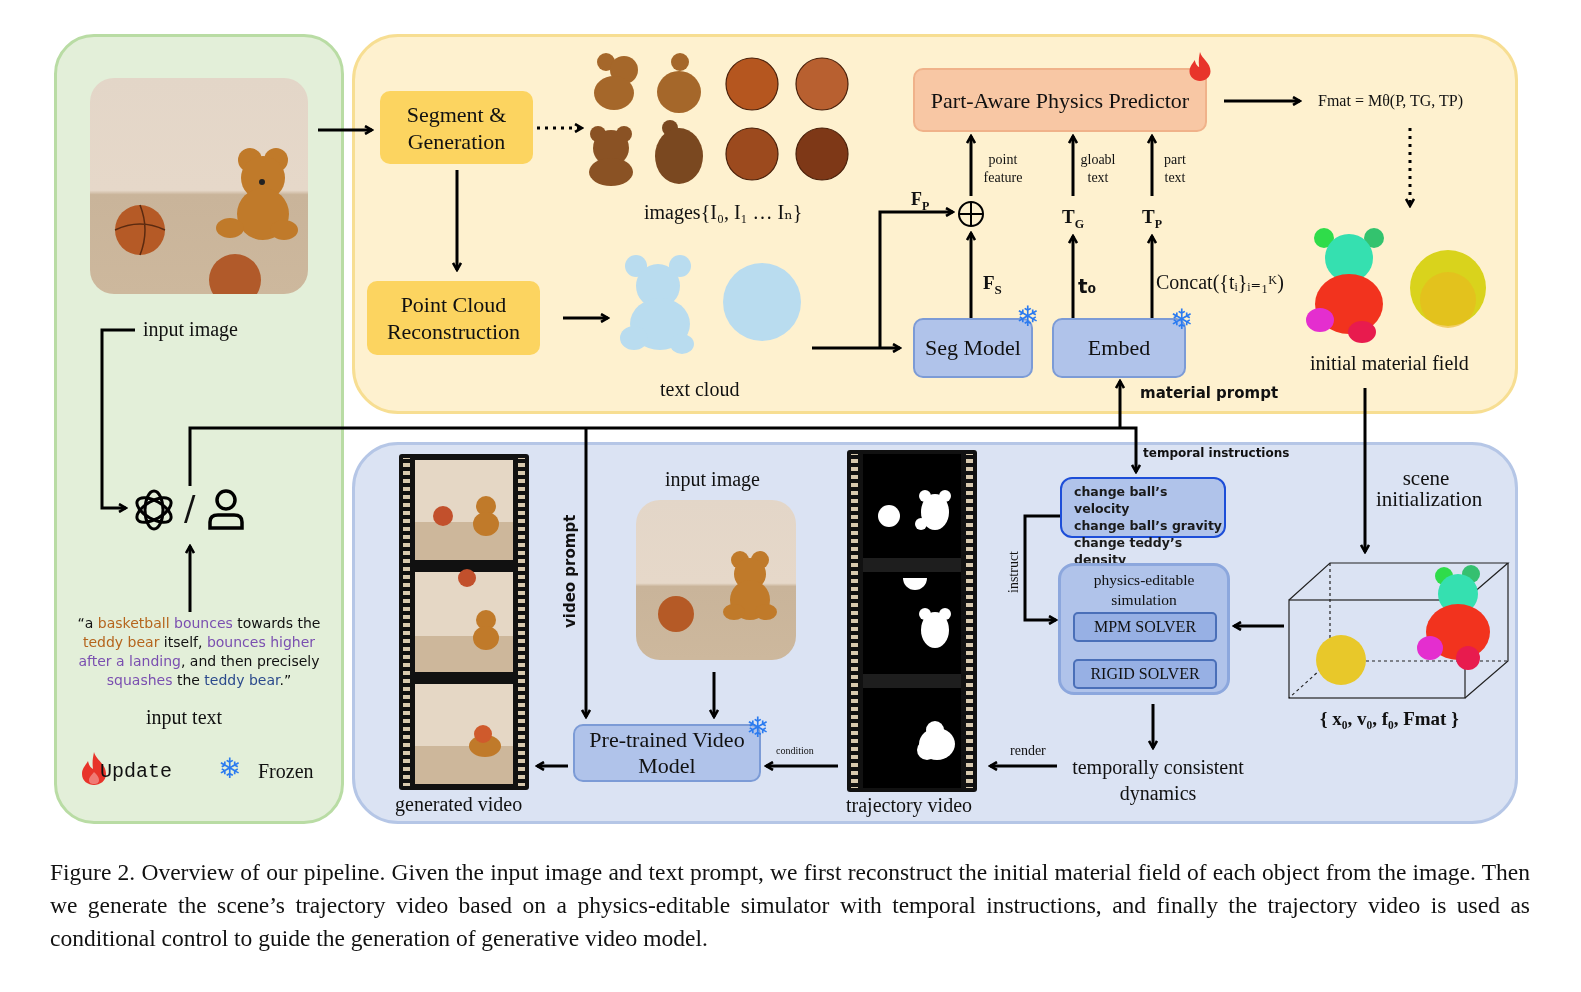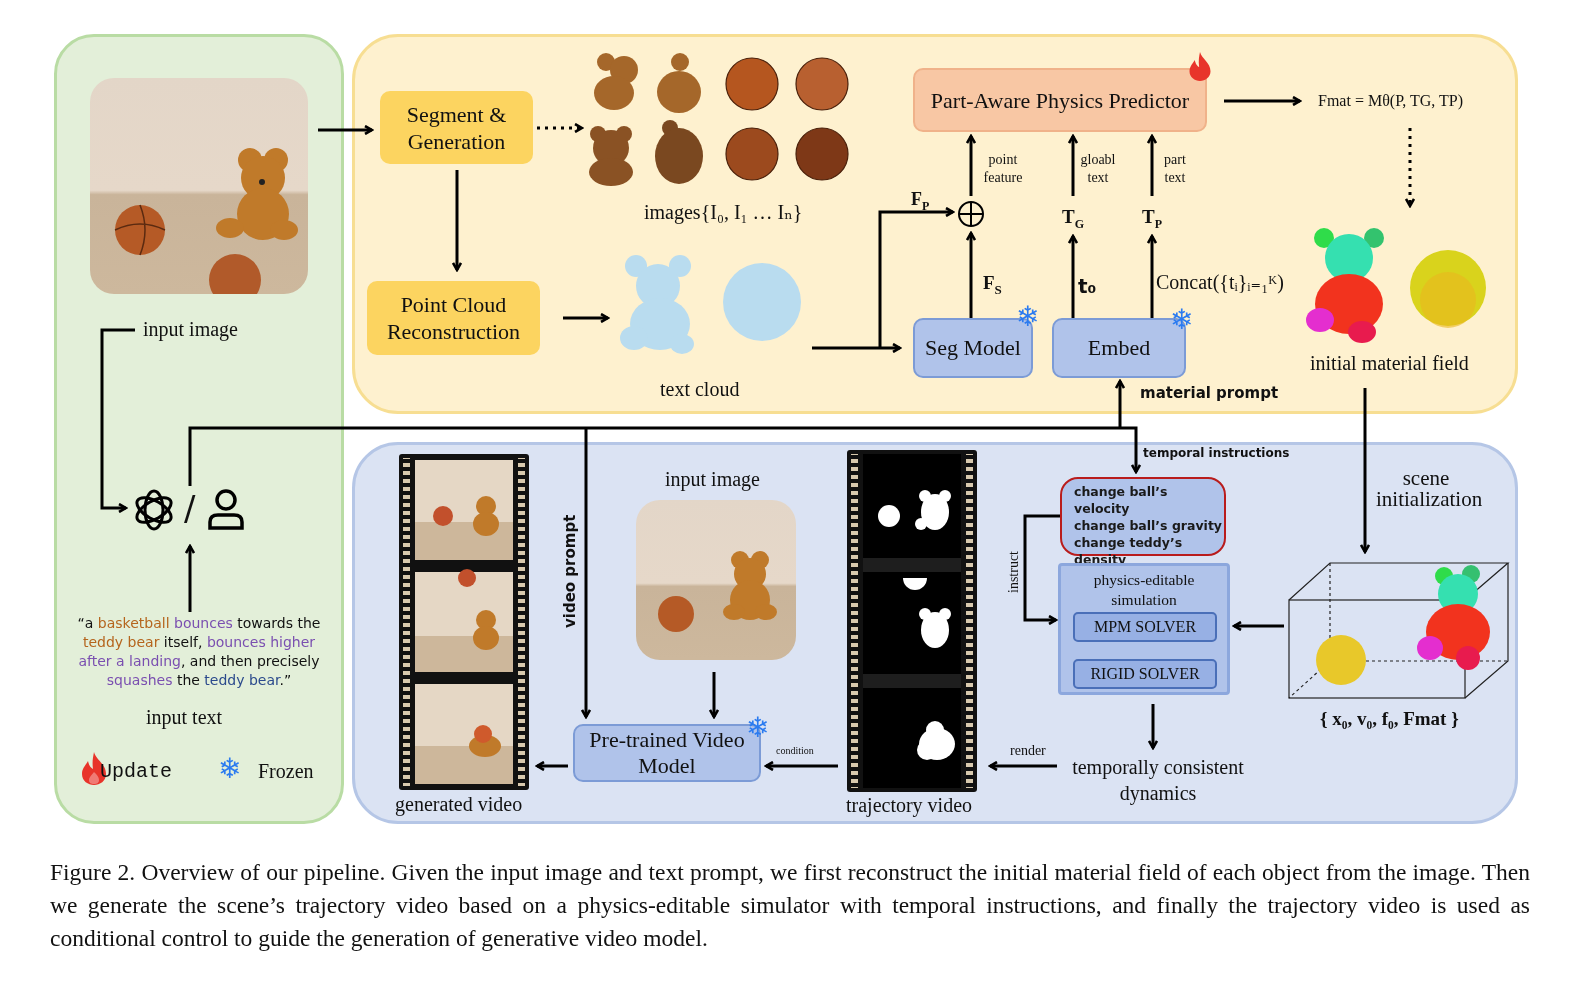--- a/index.html
+++ b/index.html
@@ -312,34 +312,34 @@
       </g>
   </svg>
 </div>
 <div class="abs lbl" style="left:846px;top:794px;">trajectory video</div>
 
 <div class="abs small" style="left:1010px;top:742px;font-size:14px;">render</div>
 <div class="abs lbl" style="left:1063px;top:754px;width:190px;white-space:normal;line-height:26px;">temporally consistent dynamics</div>
 
 <div class="abs comic" style="left:1143px;top:446px;font-size:12px;font-weight:bold;">temporal instructions</div>
 
-<div class="abs" style="left:1060px;top:477px;width:166px;height:79px;background:#b0c3ea;border:2px solid #b91c1c;border-radius:18px;box-sizing:border-box;padding:4px 0 0 12px;">
+<div class="abs" style="left:1060px;top:477px;width:166px;height:61px;background:#b0c3ea;border:2px solid #1d4ed8;border-radius:12px;box-sizing:border-box;padding:4px 0 0 12px;">
   <div class="comic" id="instr-list" style="font-size:12.5px;line-height:17px;font-weight:bold;color:#1a1a1a;">
       <div>change ball’s velocity</div>
       <div>change ball’s gravity</div>
       <div>change teddy’s density</div>
       <div>......</div>
     </div>
 </div>
 
 <div class="abs" style="left:1003px;top:540px;width:20px;height:70px;">
   <div style="position:absolute;left:-24px;top:24px;transform:rotate(-90deg);font-size:14px;white-space:nowrap;width:70px;text-align:center;">instruct</div>
 </div>
 
-<div class="abs" style="left:1058px;top:563px;width:172px;height:132px;background:#b0c3ea;border:3px solid #8ca7dd;border-radius:4px;box-sizing:border-box;">
+<div class="abs" style="left:1058px;top:563px;width:172px;height:132px;background:#b0c3ea;border:3px solid #8ca7dd;border-radius:16px;box-sizing:border-box;">
   <div style="text-align:center;font-size:15.5px;line-height:20px;margin-top:4px;padding:0 18px;">physics-editable simulation</div>
   <div class="abs" style="left:12px;top:46px;width:144px;height:30px;background:#97b0e4;border:2px solid #4a6fb8;border-radius:5px;box-sizing:border-box;text-align:center;font-size:16px;line-height:26px;">MPM SOLVER</div>
   <div class="abs" style="left:12px;top:93px;width:144px;height:30px;background:#97b0e4;border:2px solid #4a6fb8;border-radius:5px;box-sizing:border-box;text-align:center;font-size:16px;line-height:26px;">RIGID SOLVER</div>
 </div>
 
 <div class="abs lbl" style="left:1376px;top:468px;width:100px;white-space:normal;line-height:21px;font-size:21px;">scene initialization</div>
 
 <svg class="abs" style="left:1288px;top:560px;" width="226" height="142">
   <g fill="none" stroke="#222" stroke-width="1.2">
     <rect x="1" y="40" width="176" height="98"></rect>

